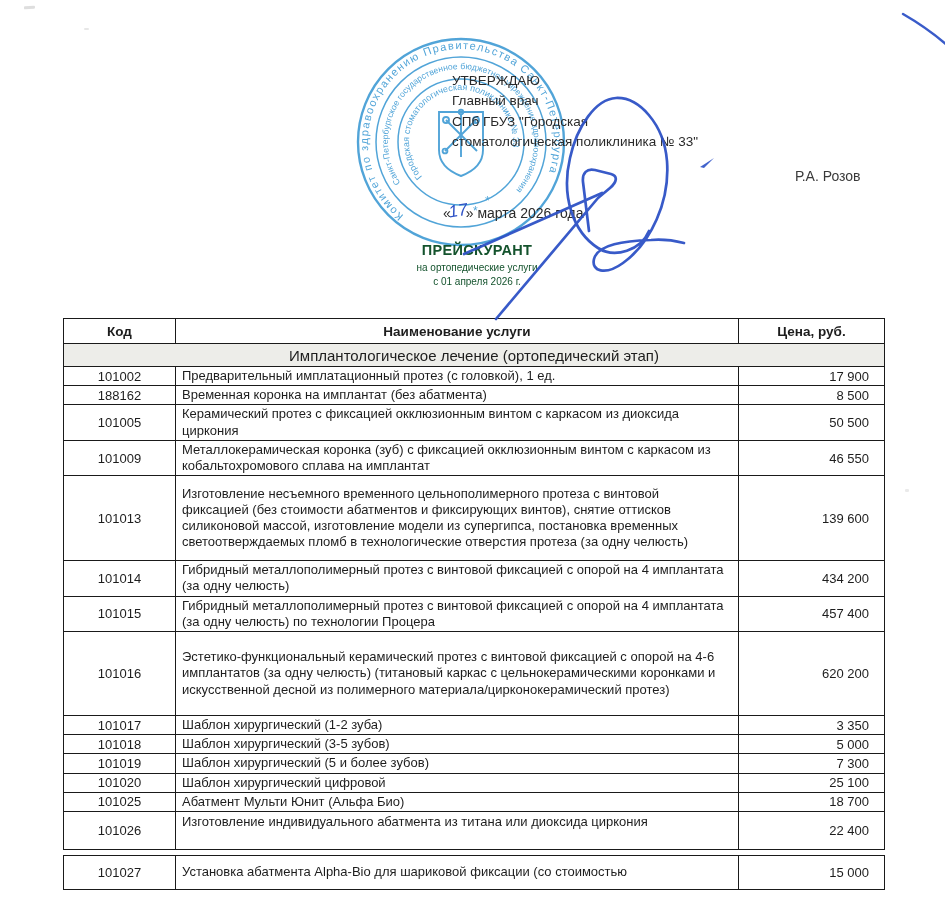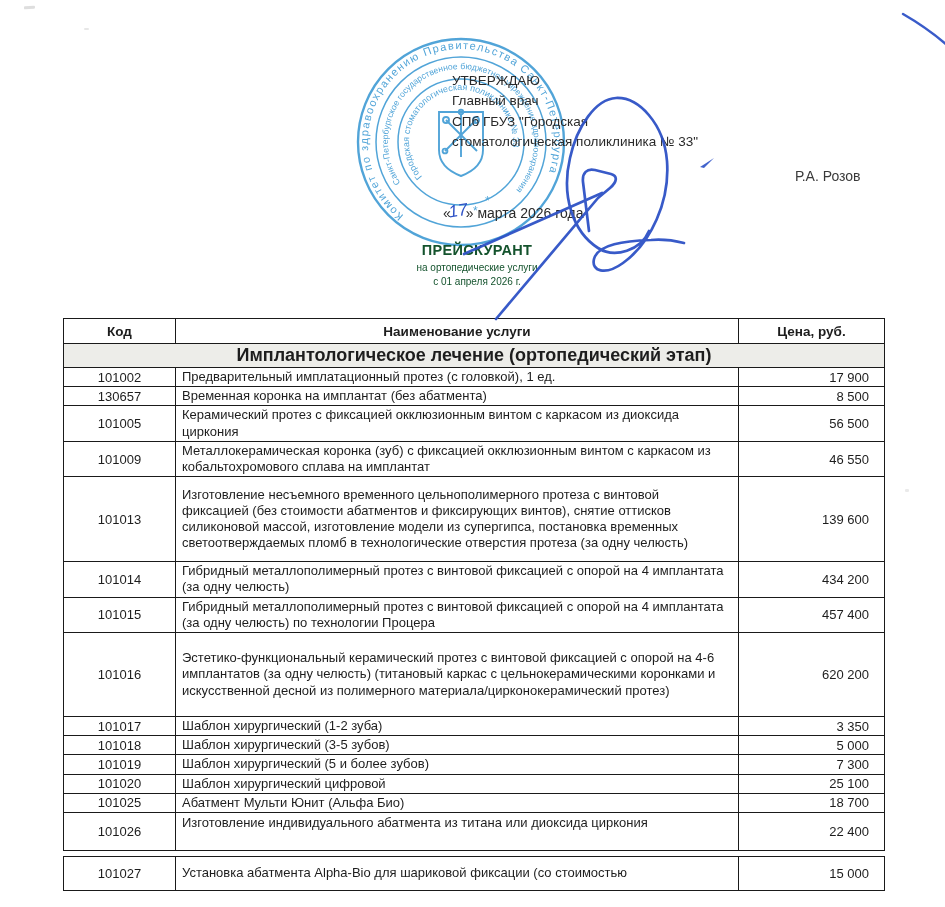--- a/index.html
+++ b/index.html
@@ -23,21 +23,21 @@
   
   .title-block{position:absolute;left:292px;top:242px;width:370px;text-align:center;z-index:2;color:#14532d;}
   .title-block .t1{font-size:14.5px;font-weight:bold;letter-spacing:.3px;}
   .title-block .t2,.title-block .t3{font-size:10px;margin-top:3.5px;}
   
   .table-wrap{position:absolute;left:63px;top:318px;z-index:2;}
   table.price{border-collapse:collapse;table-layout:fixed;width:821px;
     font-size:13px;color:#1d1d1d;}
   table.price td,table.price th{border:1.6px solid #1a1a1a;overflow:hidden;}
   table.price th{font-weight:bold;font-size:13.5px;height:22px;text-align:center;background:#fff;}
-  tr.section td{font-weight:bold;font-size:18px;text-align:center;height:20px;background:#edede9;}
+  tr.section td{font-weight:normal;font-size:15px;text-align:center;height:20px;background:#edede9;}
   .cell-code{text-align:center;vertical-align:middle;}
   .cell-name{padding:1px 10px 1px 6px;line-height:16.2px;vertical-align:middle;}
   .cell-price{text-align:right;padding-right:15px;vertical-align:middle;}
   tr.lines-1{height:17px;}
   tr.lines-2{height:33px;}
   tr.lines-4{height:84px;}
   tr.lines-5{height:85px;}
   tr.rowpad{height:38px;}
   tr.rowpad .cell-name{vertical-align:top;padding-top:2px;}
   table.cont{margin-top:5px;}
@@ -131,29 +131,29 @@
         </tr>
       </thead>
       <tbody>
   <tr class="lines-1">
     <td class="cell-code">101002</td>
     <td class="cell-name">Предварительный имплатационный протез (с головкой), 1 ед.</td>
     <td class="cell-price">17 900</td>
   </tr>
 
   <tr class="lines-1">
-    <td class="cell-code">130657</td>
+    <td class="cell-code">188162</td>
     <td class="cell-name">Временная коронка на имплантат (без абатмента)</td>
     <td class="cell-price">8 500</td>
   </tr>
 
   <tr class="lines-2">
     <td class="cell-code">101005</td>
     <td class="cell-name">Керамический протез с фиксацией окклюзионным винтом с каркасом из диоксида циркония</td>
-    <td class="cell-price">56 500</td>
+    <td class="cell-price">50 500</td>
   </tr>
 
   <tr class="lines-2">
     <td class="cell-code">101009</td>
     <td class="cell-name">Металлокерамическая коронка (зуб) с фиксацией окклюзионным винтом с каркасом из кобальтохромового сплава на имплантат</td>
     <td class="cell-price">46 550</td>
   </tr>
 
   <tr class="lines-5">
     <td class="cell-code">101013</td>

